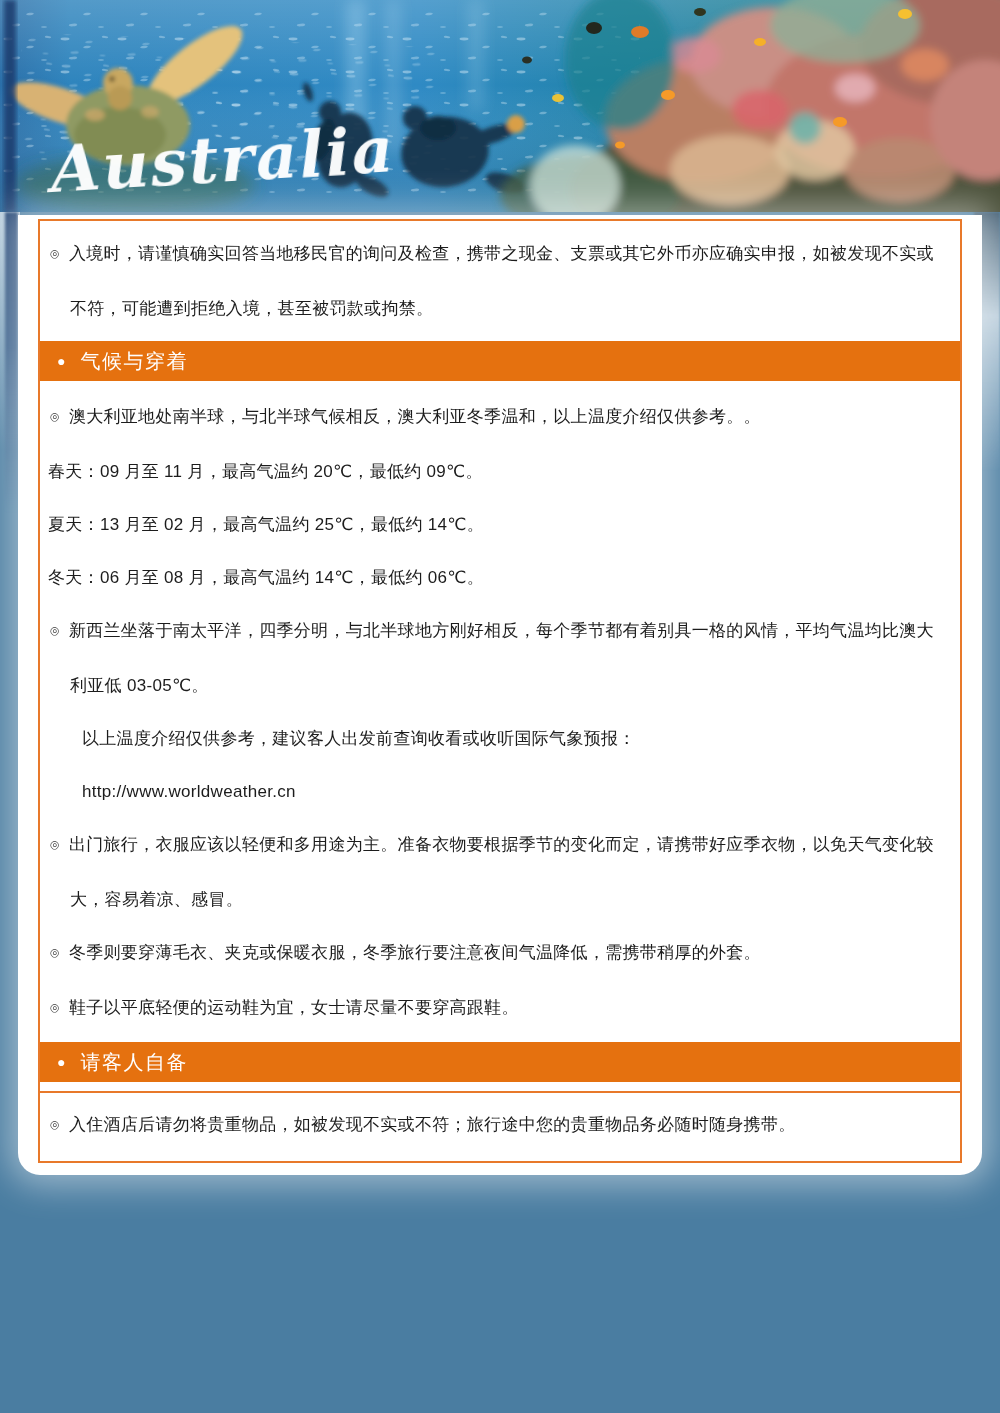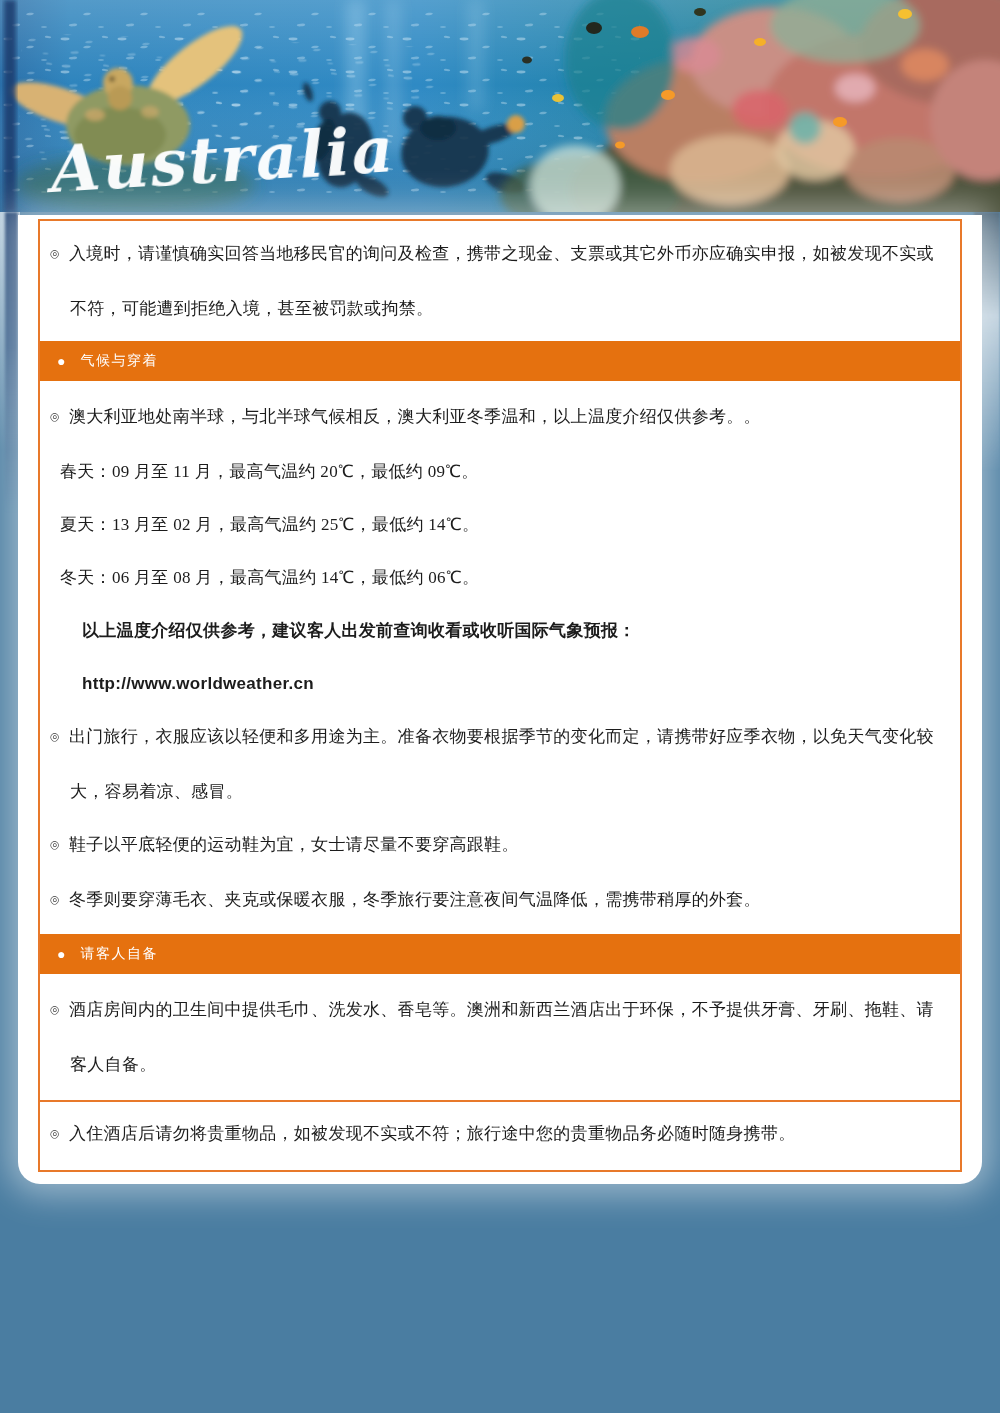--- a/index.html
+++ b/index.html
@@ -54,32 +54,32 @@
     line-height:53px;
     color:#1c1c1c;
     letter-spacing:.3px;
   }
   .para .t{white-space:pre-wrap;}
   .para.bullet{padding:0 16px 0 30px;text-indent:-20px;}
   .para.bullet .b{
     font-size:11px;color:#3a3a3a;margin-right:9px;
     position:relative;top:-2px;
   }
-  .para.plain{padding:0 16px 0 20px;font-family:Liberation Serif, serif;}
-  .para.indent{padding:0 16px 0 42px;font-weight:bold;}
+  .para.plain{padding:0 16px 0 8px;}
+  .para.indent{padding:0 16px 0 42px;}
 
   .section-bar{
     background:#E5710F;
     height:40px;
     margin:6px 0 9px 0;
     display:flex;align-items:center;
     padding-left:17px;
   }
   .section-bar .dot{color:#fff;font-size:14px;margin-right:15px;line-height:1;}
-  .section-bar .stitle{color:#fff;font-size:14px;letter-spacing:1.5px;}
+  .section-bar .stitle{color:#fff;font-size:20px;letter-spacing:1.5px;}
 
   .divider{
     border-top:2px solid #E8792A;
     margin:9px 0 5px 0;
     height:0;
   }
 </style>
 </head>
 <body>
 
@@ -210,28 +210,28 @@
     <div class="inner" id="content-root">
         <p class="para bullet"><span class="b">◎</span><span class="t">入境时，请谨慎确实回答当地移民官的询问及检查，携带之现金、支票或其它外币亦应确实申报，如被发现不实或不符，可能遭到拒绝入境，甚至被罚款或拘禁。</span></p>
         <div class="section-bar">
           <span class="dot">●</span>
           <span class="stitle">气候与穿着</span>
         </div>
         <p class="para bullet"><span class="b">◎</span><span class="t">澳大利亚地处南半球，与北半球气候相反，澳大利亚冬季温和，以上温度介绍仅供参考。。</span></p>
         <p class="para plain"><span class="t">春天：09 月至 11 月，最高气温约 20℃，最低约 09℃。</span></p>
         <p class="para plain"><span class="t">夏天：13 月至 02 月，最高气温约 25℃，最低约 14℃。</span></p>
         <p class="para plain"><span class="t">冬天：06 月至 08 月，最高气温约 14℃，最低约 06℃。</span></p>
+        <p class="para bullet"><span class="b">◎</span><span class="t">新西兰坐落于南太平洋，四季分明，与北半球地方刚好相反，每个季节都有着别具一格的风情，平均气温均比澳大利亚低 03-05℃。</span></p>
         <p class="para indent"><span class="t">以上温度介绍仅供参考，建议客人出发前查询收看或收听国际气象预报：</span></p>
         <p class="para indent"><span class="t">http://www.worldweather.cn</span></p>
         <p class="para bullet"><span class="b">◎</span><span class="t">出门旅行，衣服应该以轻便和多用途为主。准备衣物要根据季节的变化而定，请携带好应季衣物，以免天气变化较大，容易着凉、感冒。</span></p>
+        <p class="para bullet"><span class="b">◎</span><span class="t">冬季则要穿薄毛衣、夹克或保暖衣服，冬季旅行要注意夜间气温降低，需携带稍厚的外套。</span></p>
         <p class="para bullet"><span class="b">◎</span><span class="t">鞋子以平底轻便的运动鞋为宜，女士请尽量不要穿高跟鞋。</span></p>
-        <p class="para bullet"><span class="b">◎</span><span class="t">冬季则要穿薄毛衣、夹克或保暖衣服，冬季旅行要注意夜间气温降低，需携带稍厚的外套。</span></p>
         <div class="section-bar">
           <span class="dot">●</span>
           <span class="stitle">请客人自备</span>
         </div>
-        <p class="para bullet"><span class="b">◎</span><span class="t">酒店房间内的卫生间中提供毛巾、洗发水、香皂等。澳洲和新西兰酒店出于环保，不予提供牙膏、牙刷、拖鞋、请客人自备。</span></p>
         <div class="divider"></div>
         <p class="para bullet"><span class="b">◎</span><span class="t">入住酒店后请勿将贵重物品，如被发现不实或不符；旅行途中您的贵重物品务必随时随身携带。</span></p>
       </div>
   </div>
 
 </div>
 
 </body></html>

